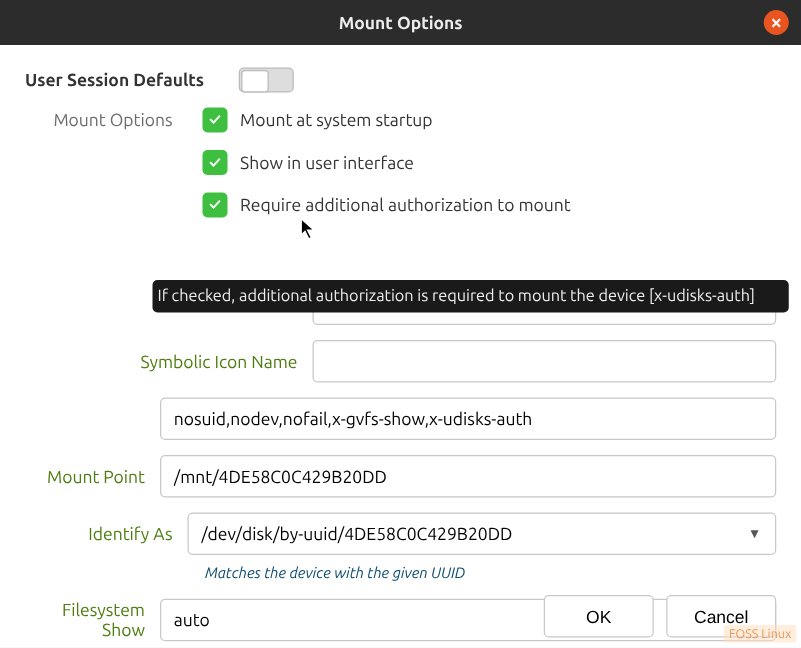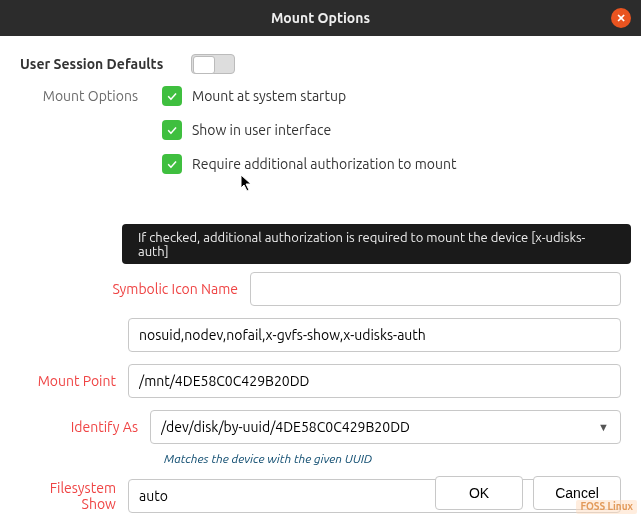--- a/index.html
+++ b/index.html
@@ -46,21 +46,21 @@
     }
     .row {
       display: flex;
       align-items: center;
       margin-bottom: 10px;
     }
     .row .label {
       width: 130px;
       text-align: right;
       padding-right: 12px;
-      color: #ef4444;
+      color: #4d7c0f;
       font-size: 14px;
     }
     .session-row {
       display: flex;
       align-items: center;
       margin-bottom: 14px;
       gap: 12px;
     }
     .session-row .strong-label {
       font-weight: 700;
@@ -117,21 +117,21 @@
       color: #000;
       pointer-events: none;
     }
     .tooltip {
       position: absolute;
       top: 188px;
       left: 122px;
       right: 10px;
       background: #1a1a1a;
       color: #eee;
-      padding: 6px 16px;
+      padding: 6px 4px;
       border-radius: 4px;
       font-size: 13px;
       z-index: 20;
     }
     .extra-labels {
       margin-top: 52px;
     }
     .input {
       width: 100%;
       height: 34px;
@@ -185,21 +185,21 @@
     }
     .watermark {
       position: absolute;
       right: 4px;
       bottom: 4px;
       font-size: 10px;
       color: #e29a5a;
       background: rgba(255,220,190,0.5);
       padding: 2px 4px;
       border-radius: 2px;
-      font-weight: 700;
+      font-weight: 400;
       line-height: 1;
     }
   </style>
 </head>
 <body>
 
 <div class="titlebar">
   <span>Mount Options</span>
   <div class="close">
     <span>✕</span>

